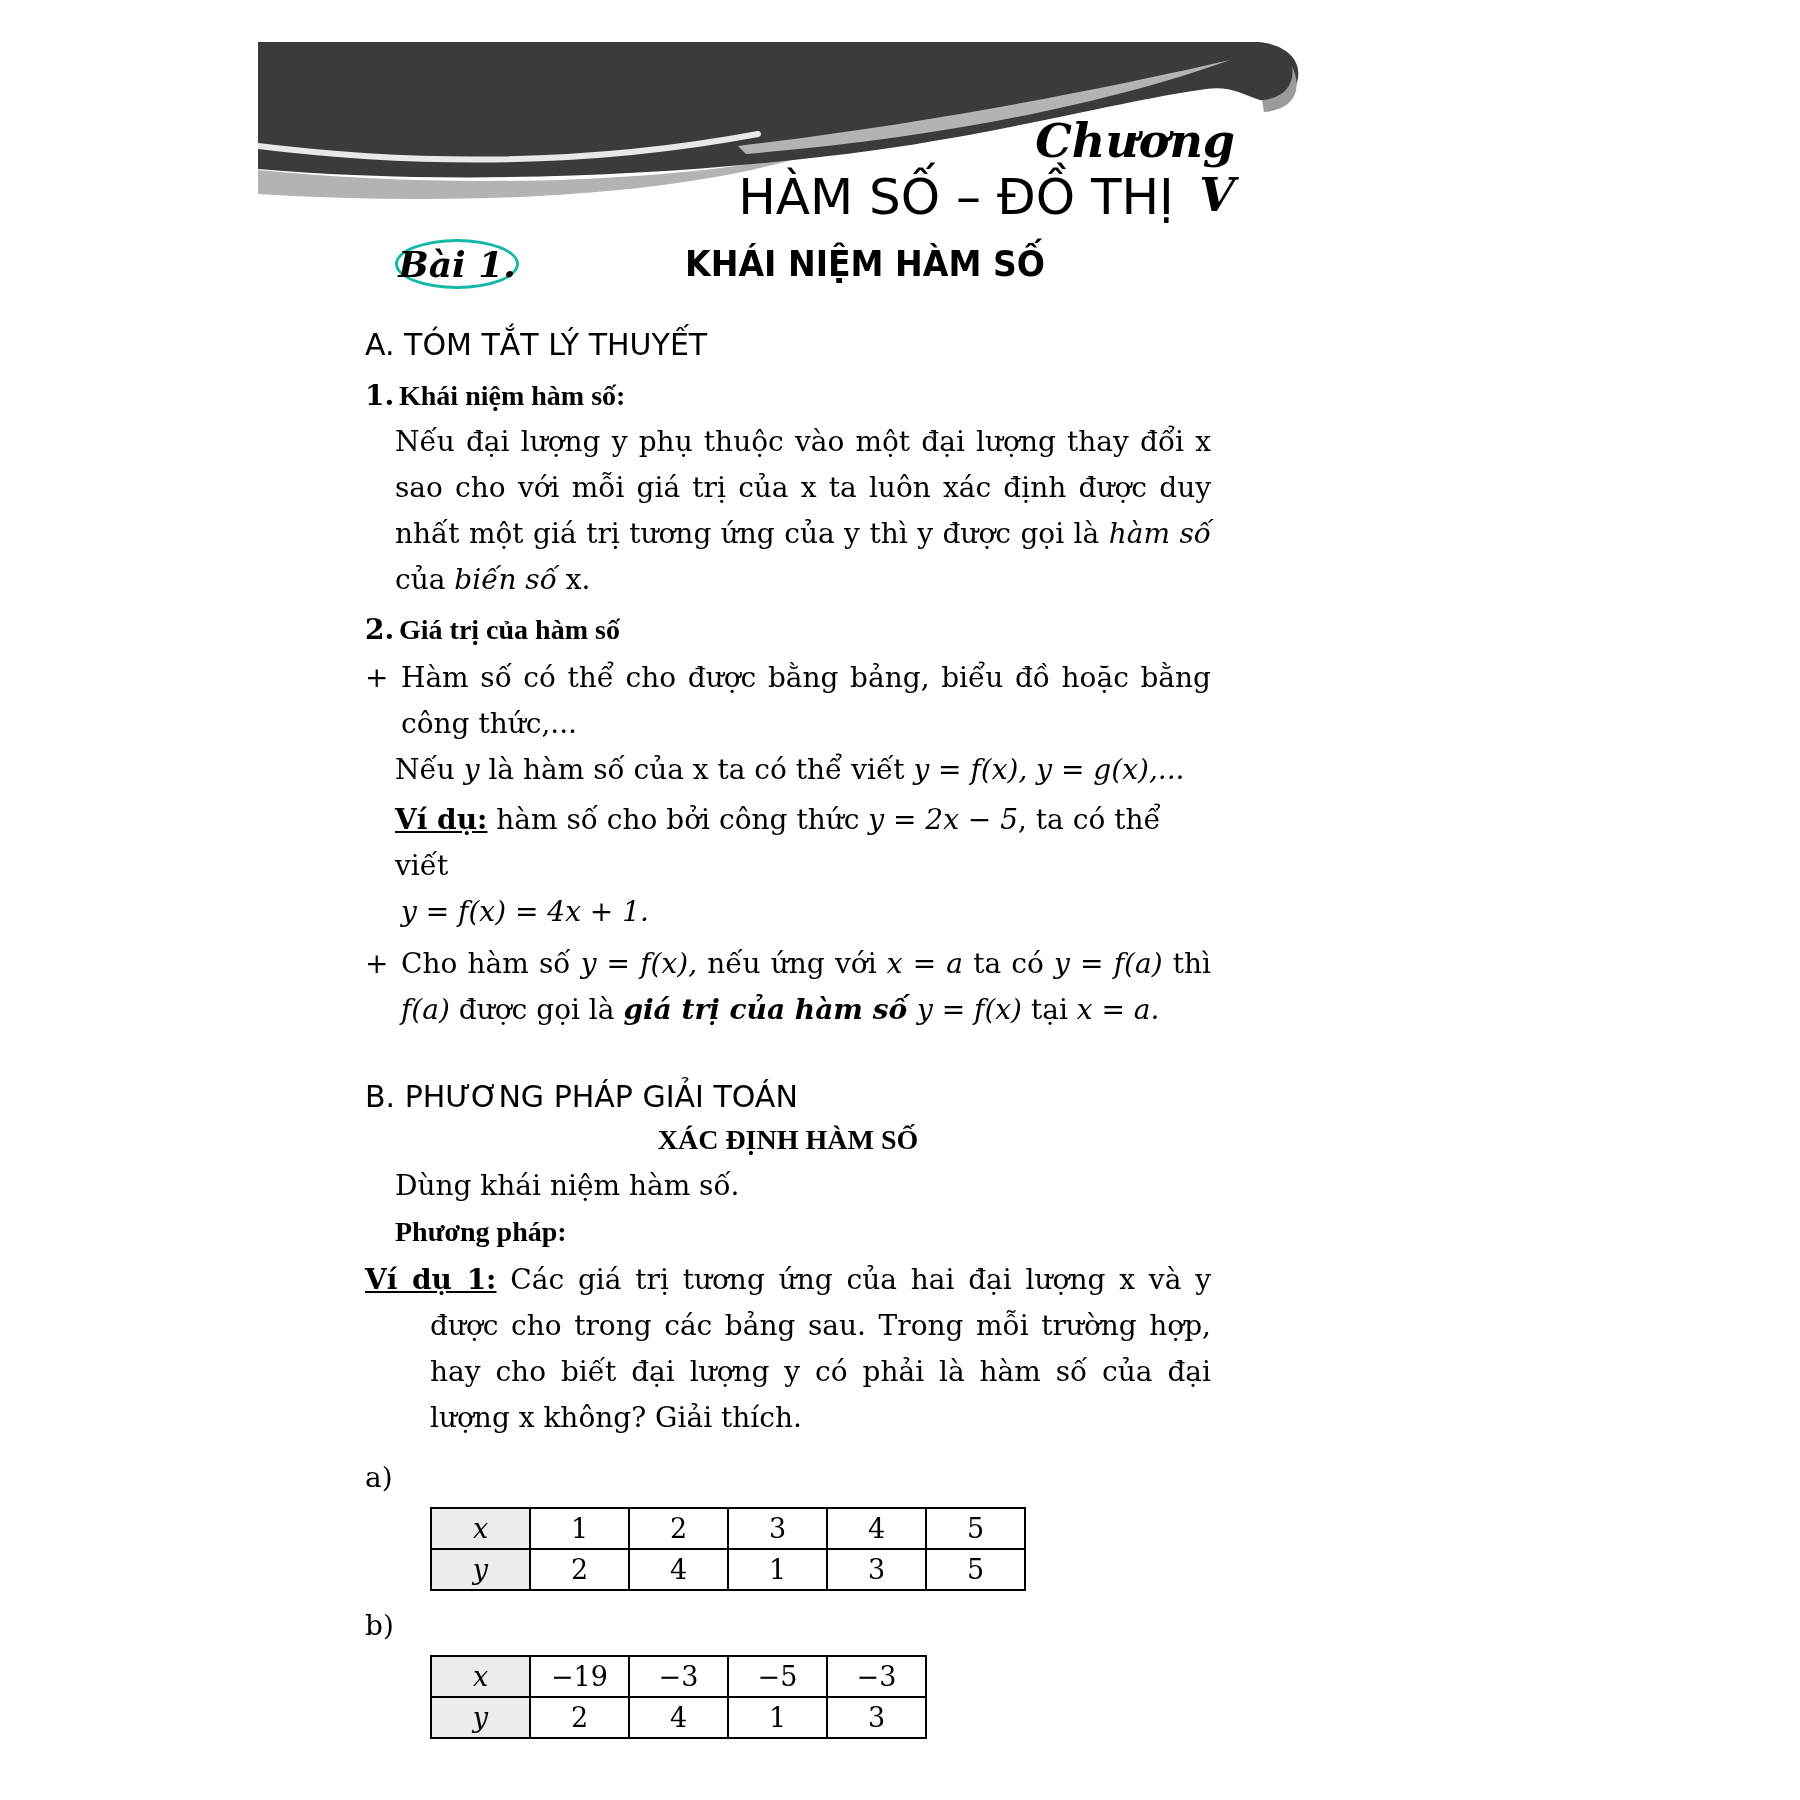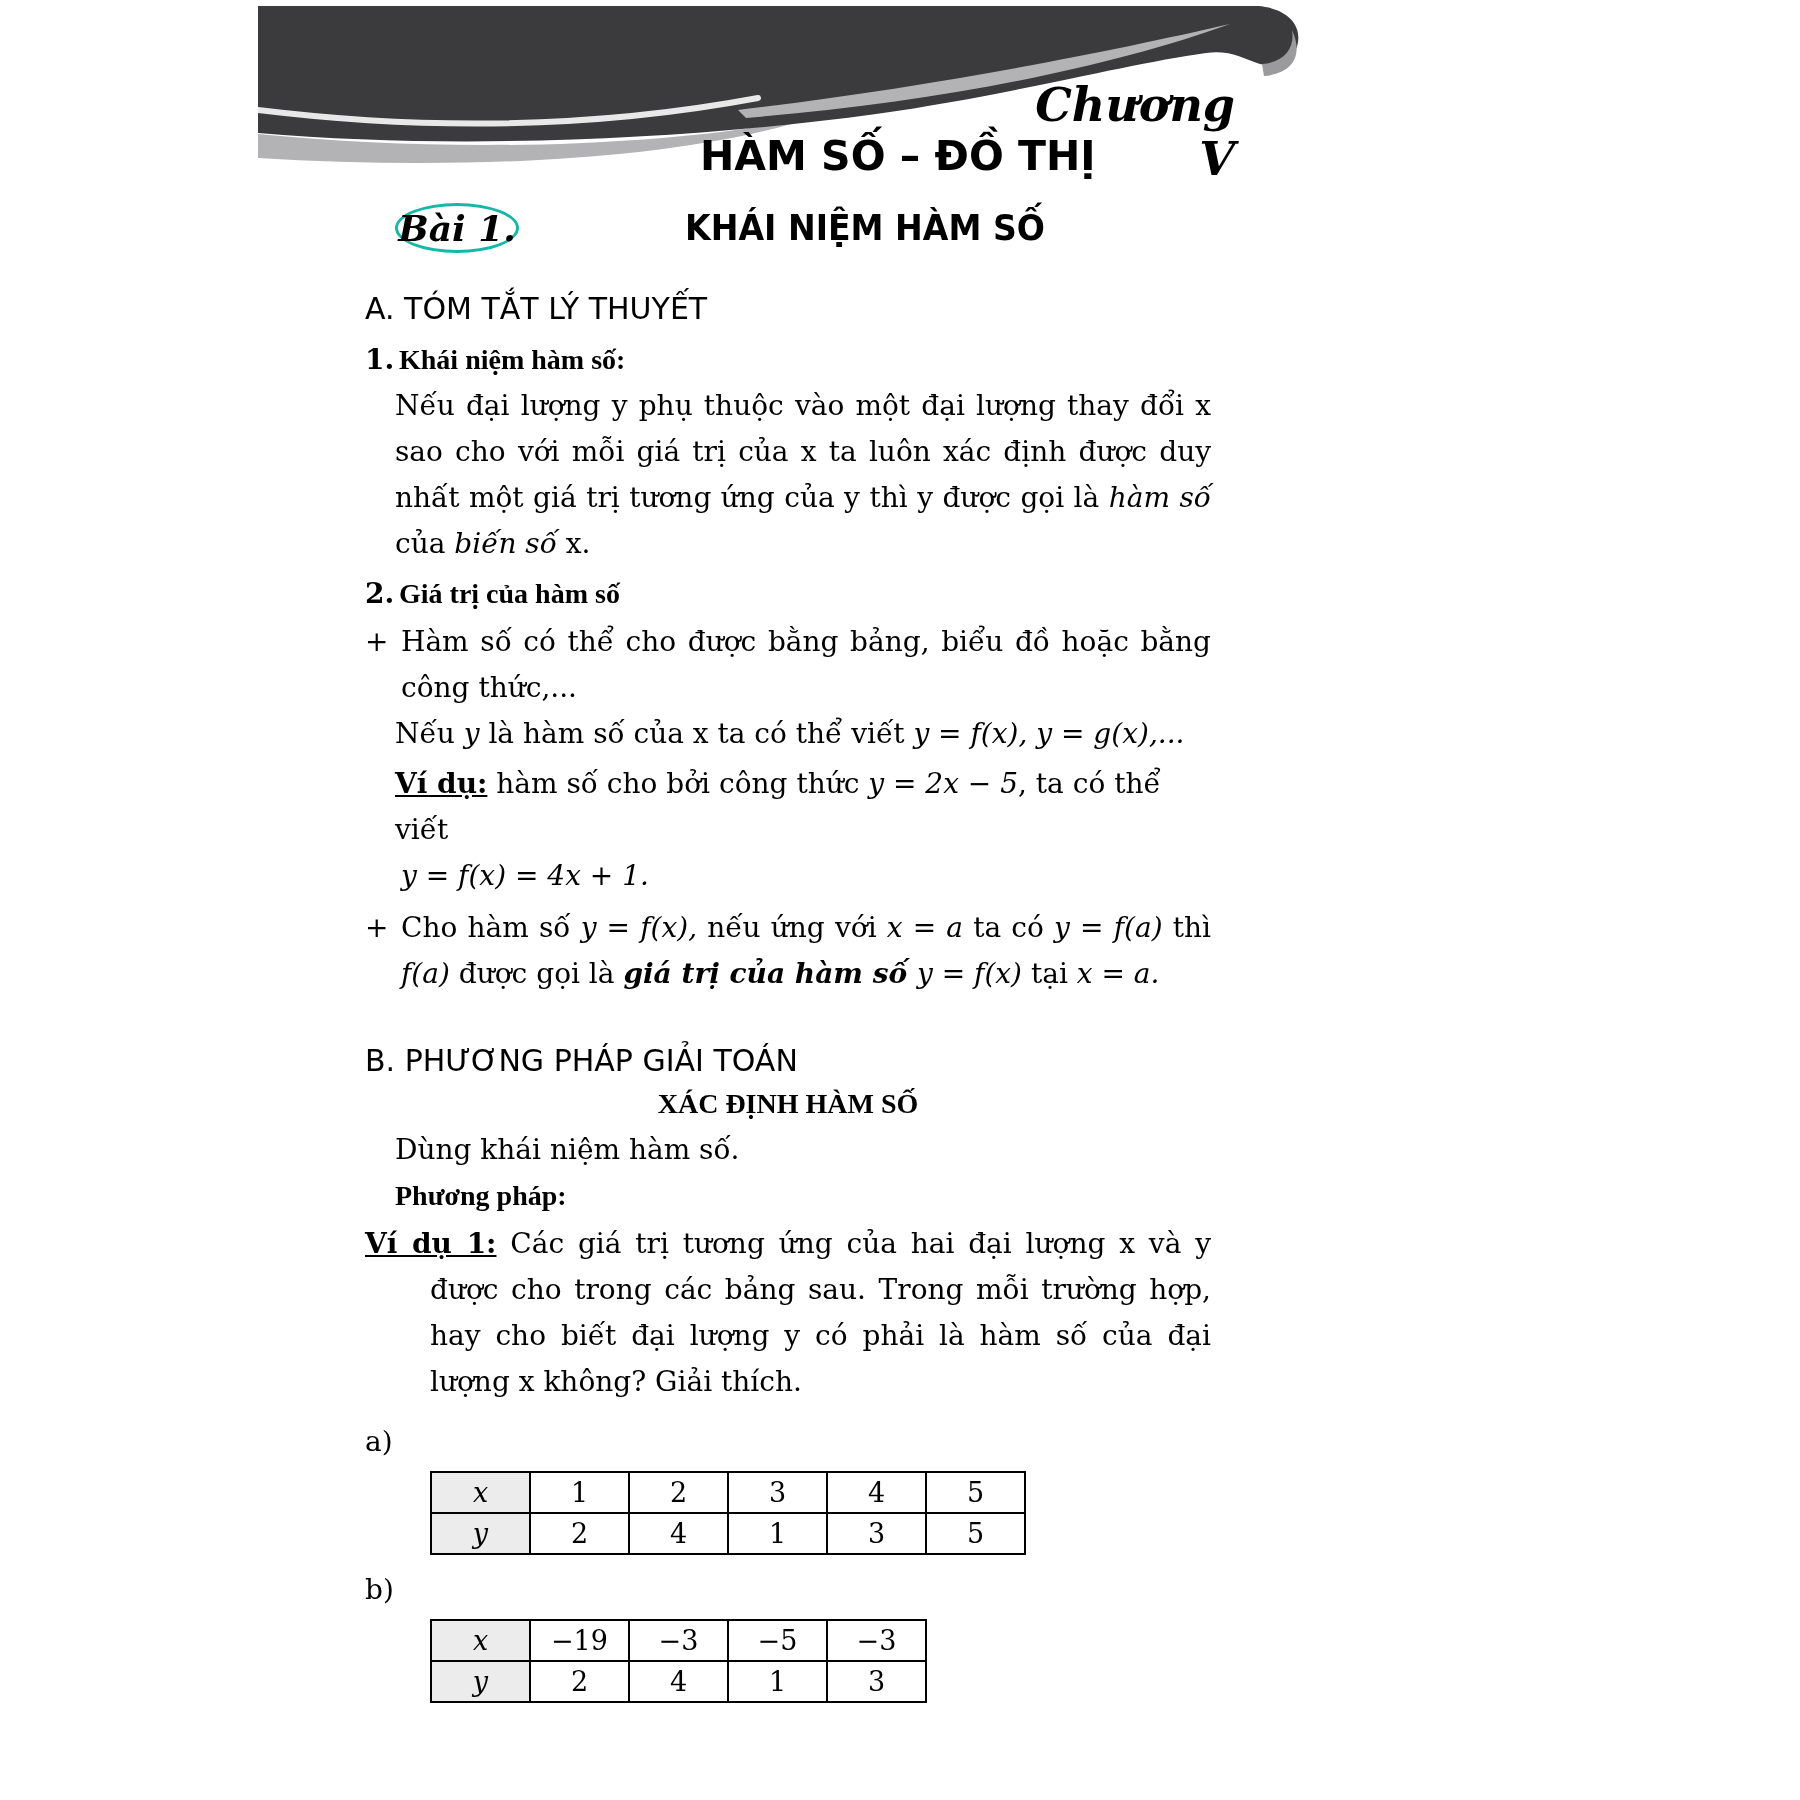--- a/index.html
+++ b/index.html
@@ -1,24 +1,24 @@
 <!DOCTYPE html>
 <html><head>
 <meta charset="utf-8">
 <style>
   html,body { margin:0; padding:0; background:#fff; }
   .page { position:relative; width:1800px; height:1715px; background:#ffffff;
-          font-family:"DejaVu Serif", serif; color:#000; overflow:hidden; }
+          font-family:"DejaVu Serif", serif; color:#000; overflow:hidden;margin-top:36px; }
 
   
   .swoosh { position:absolute; left:258px; top:6px; width:1046px; height:188px; }
   .chapter-label { position:absolute; left:1000px; top:78px; width:235px; text-align:right;
                    font-size:46px; font-style:italic; font-weight:600; }
-  .chapter-title { position:absolute; left:700px; top:132px; width:512px; text-align:left;
-                   font-size:41px; font-weight:bold; font-family:"DejaVu Sans", sans-serif; }
+  .chapter-title { position:absolute; left:700px; top:132px; width:512px; text-align:center;
+                   font-size:50px; font-weight:normal; font-family:"DejaVu Sans", sans-serif; }
 
   
   .content { position:absolute; left:365px; top:203px; width:846px;
              font-size:28px; line-height:46px; }
 
   .lesson-row { display:flex; align-items:center; }
   .badge { border:3px solid #14b8a6; border-radius:50%; width:118px; height:44px; flex:none;
            display:flex; align-items:center; justify-content:center;
            font-weight:bold; font-size:36px; margin-left:30px;font-style:italic; }
   .lesson-title { flex:1; text-align:center; font-family:"DejaVu Sans", sans-serif;

